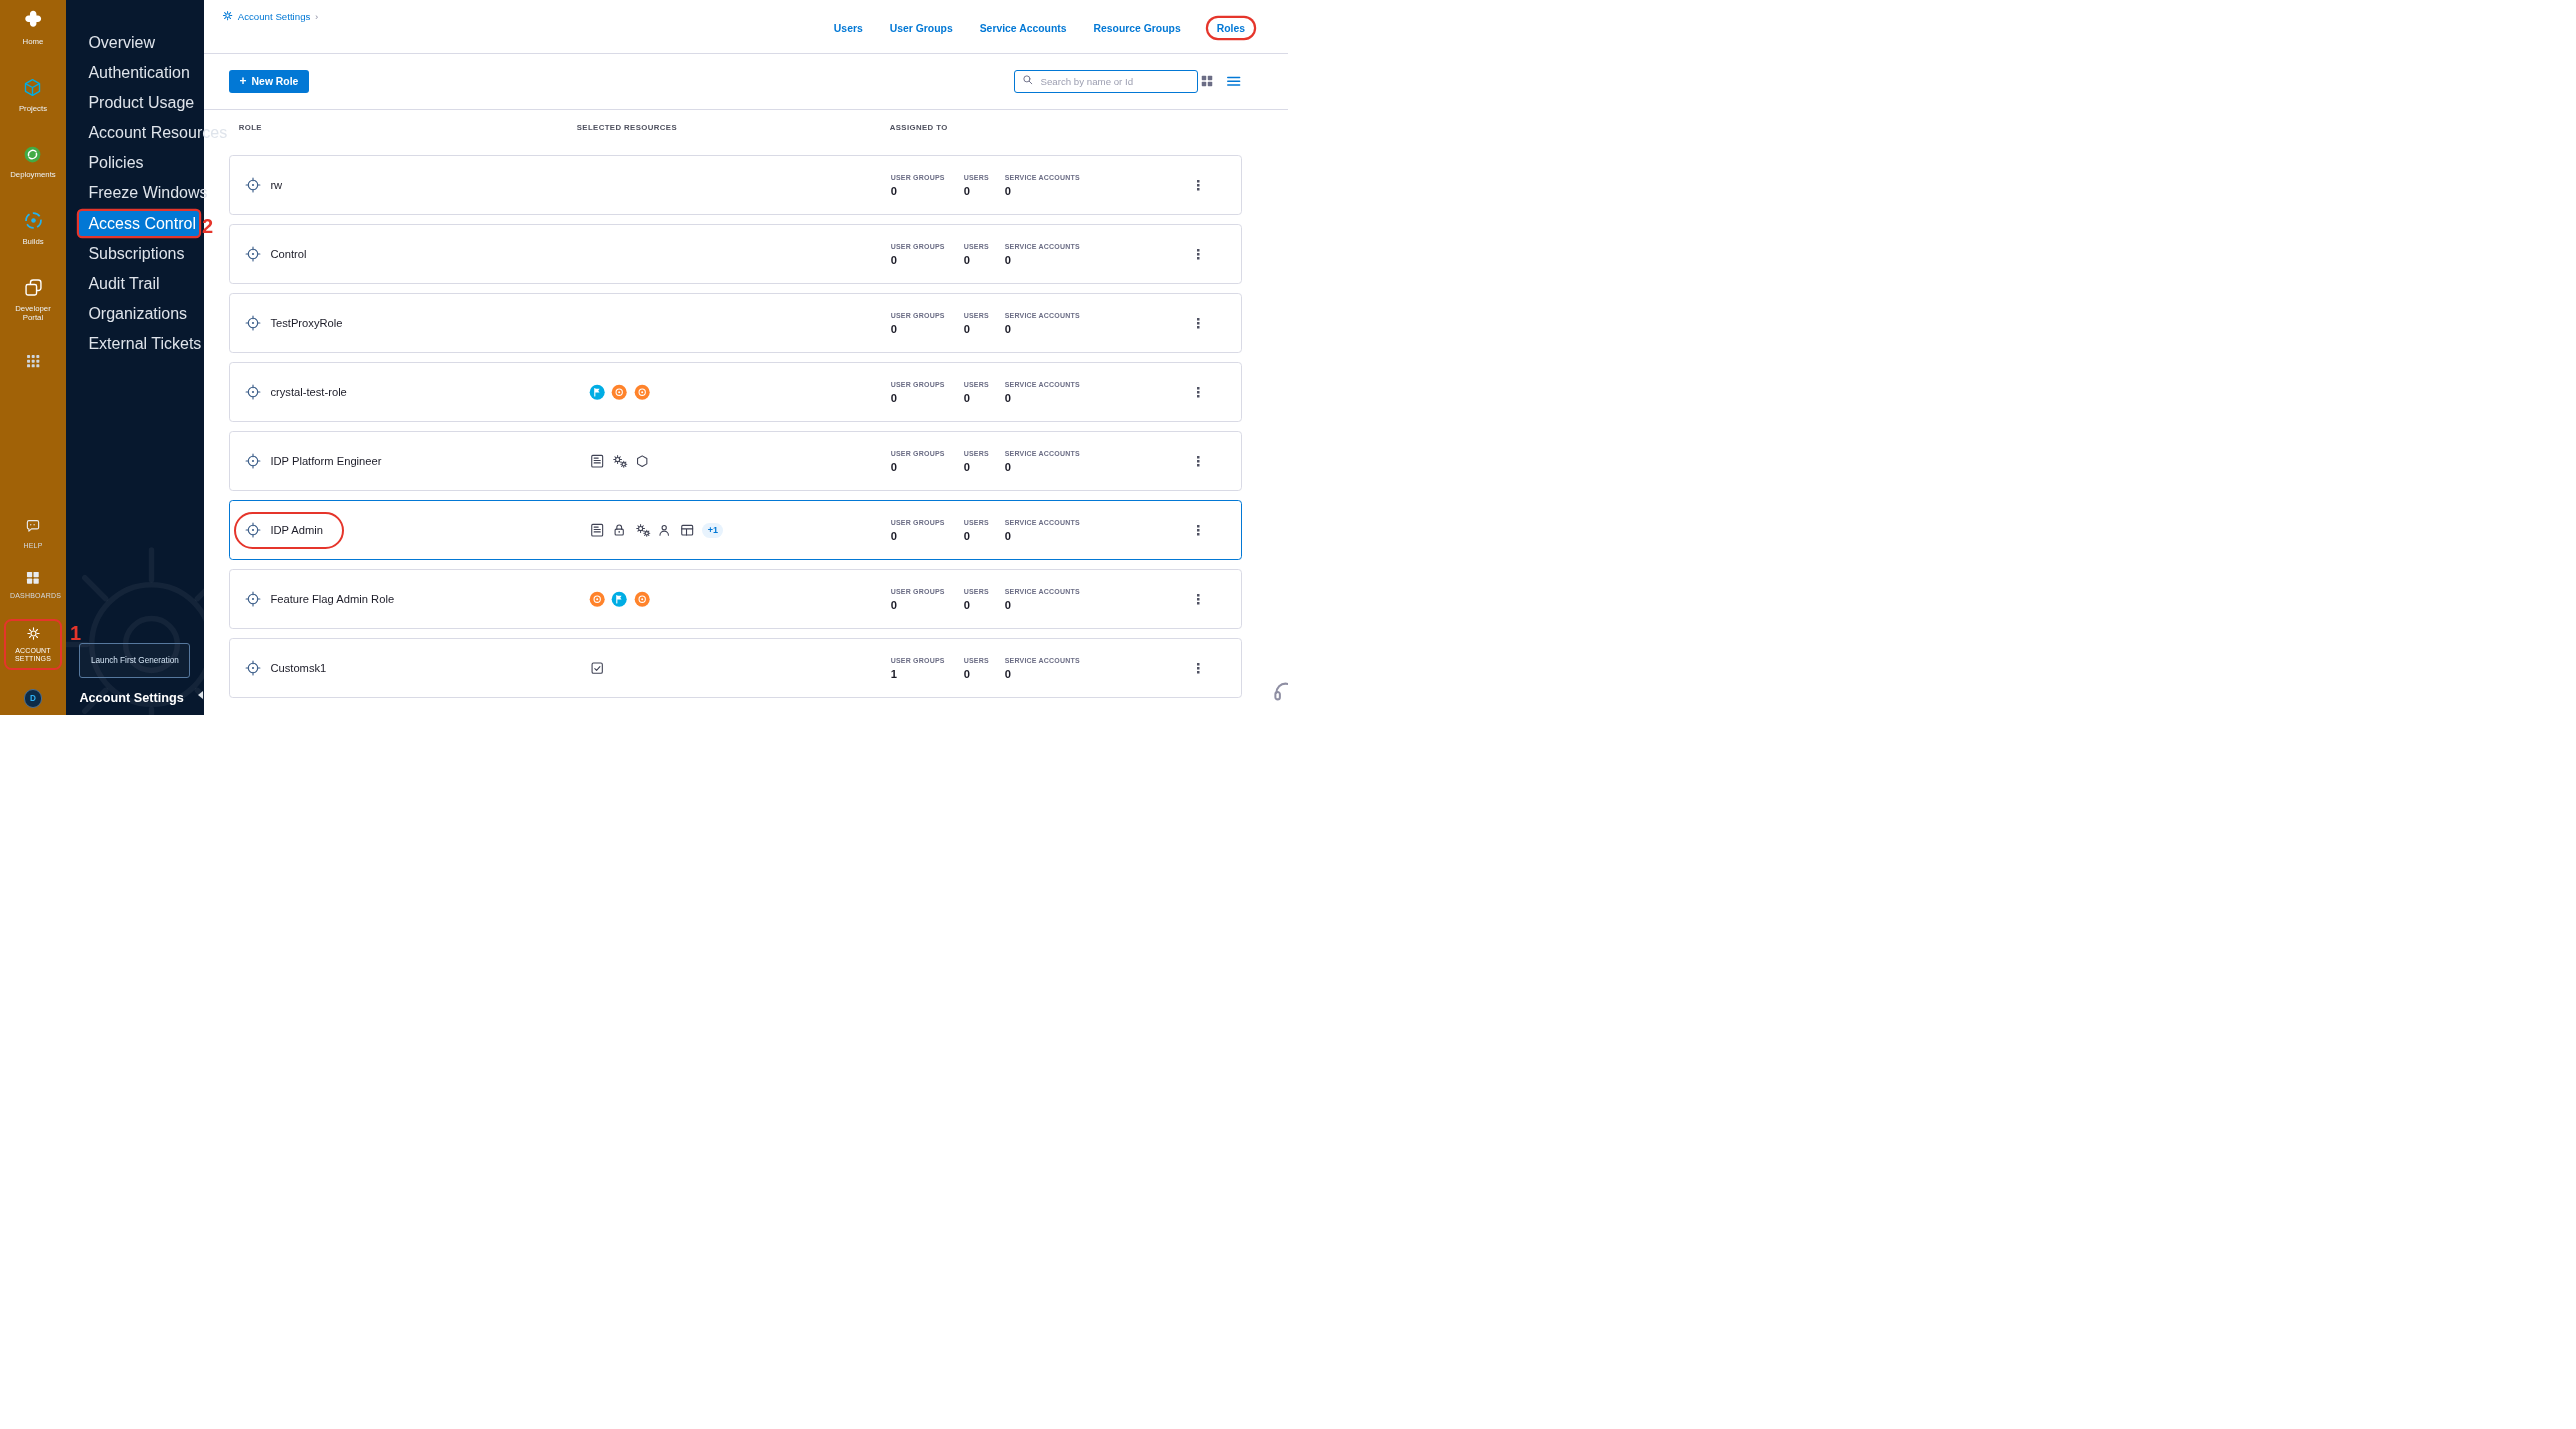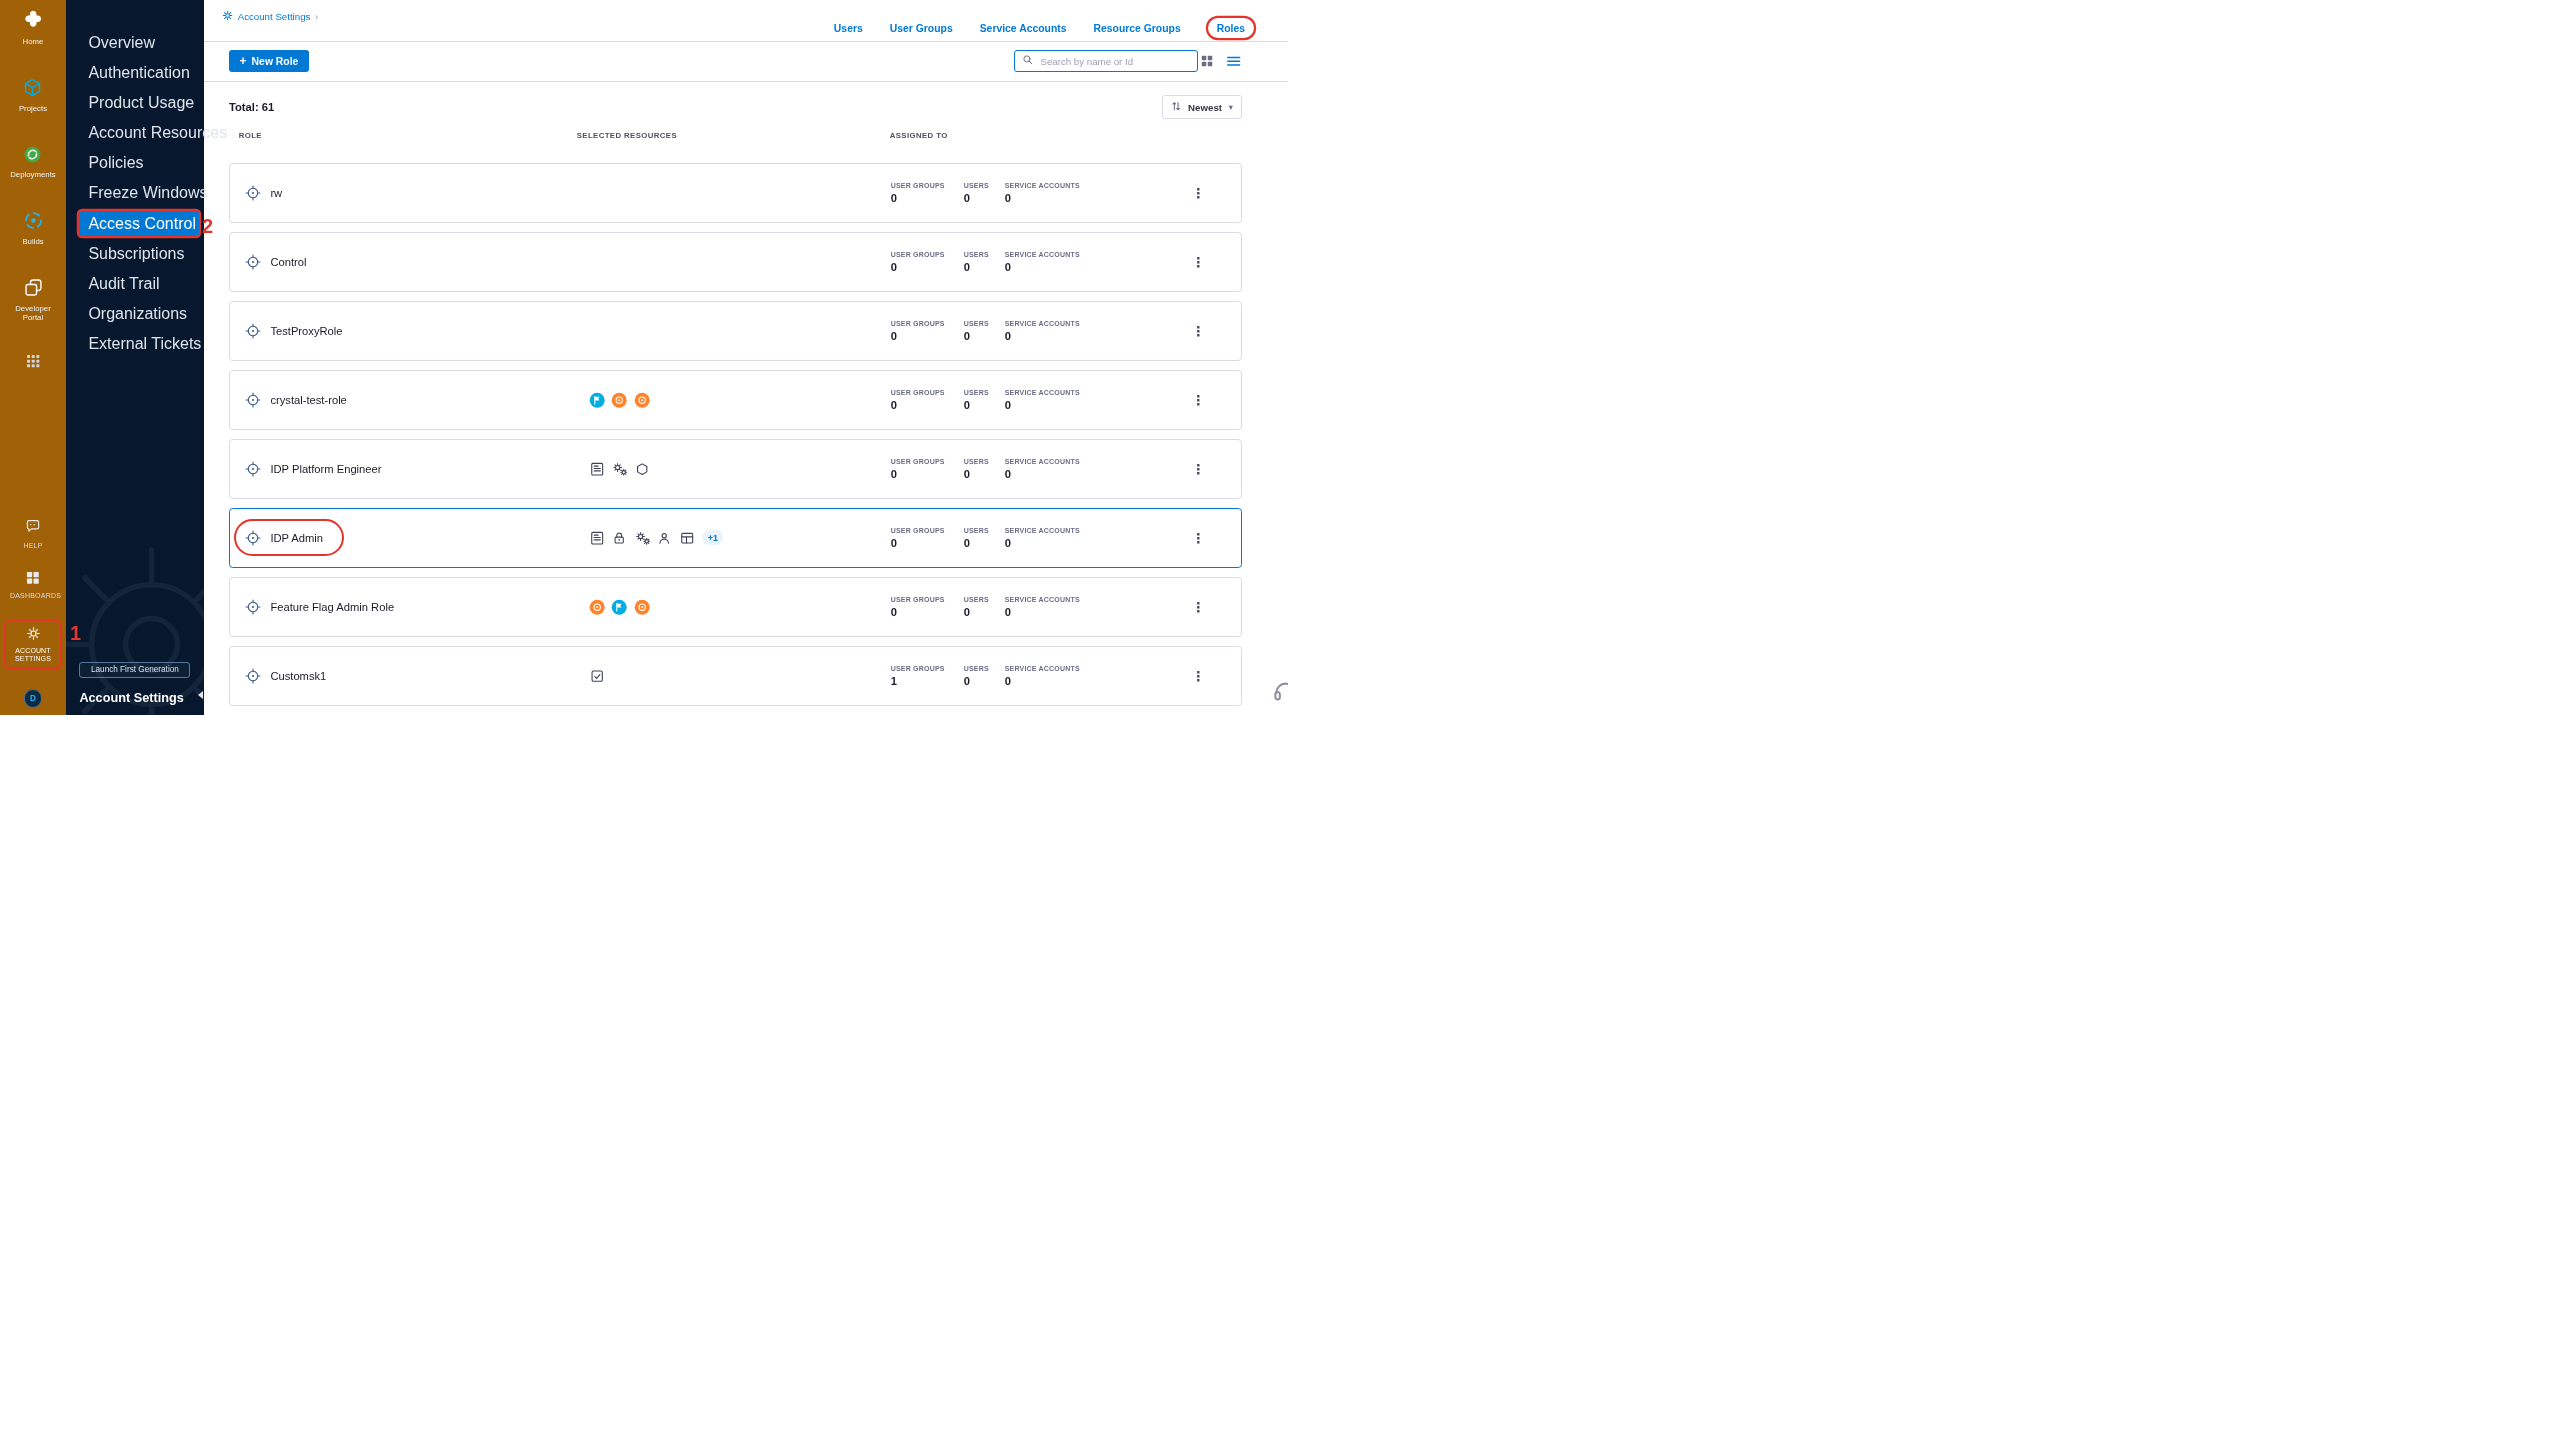--- a/index.html
+++ b/index.html
@@ -19,21 +19,21 @@
 
   
   .sidebar{width:138px;flex:0 0 138px;background:#07182e;position:relative;z-index:2;}
   .watermark-clip{position:absolute;inset:0;overflow:hidden;pointer-events:none;}
   .watermark{position:absolute;left:-34px;bottom:-52px;opacity:.9;}
   .menu{list-style:none;margin:30px 0 0;padding:0 5.2px 0 13.4px;position:relative;}
   .menu-item{height:25px;display:flex;align-items:center;border-radius:3px;padding:0 9px;margin-bottom:5.2px;font-size:16px;color:#dfe4eb;cursor:pointer;position:relative;white-space:nowrap;}
   .menu-item.active{background:#0278d5;color:#fff;font-weight:500;}
   .menu-item.annotated{box-shadow:0 0 0 2.2px #e5352b;}
   .sidebar-footer{position:absolute;left:13.4px;right:0;bottom:10.4px;}
-  .launch-btn{width:111px;height:16px;font-size:8.2px;font-family:inherit;border:0.7px solid #56789e;color:#d3e3f3;background:rgba(255,255,255,.03);border-radius:3px;cursor:pointer;}
+  .launch-btn{width:111px;height:35px;font-size:8.2px;font-family:inherit;border:0.7px solid #56789e;color:#d3e3f3;background:rgba(255,255,255,.03);border-radius:3px;cursor:pointer;}
   .sidebar-title{margin-top:12.7px;font-size:12.7px;font-weight:bold;color:#fff;}
   .collapse-arrow{position:absolute;right:1.5px;bottom:16.4px;width:0;height:0;border-top:4.5px solid transparent;border-bottom:4.5px solid transparent;border-right:5.2px solid #dfe5ea;cursor:pointer;}
 
   
   .main{flex:1;display:flex;flex-direction:column;background:#fff;position:relative;z-index:1;min-width:0;}
   .page-header{height:54px;box-sizing:border-box;border-bottom:0.7px solid #d9dae6;padding:9.7px 34px 0 18px;position:relative;}
   .breadcrumb-row{display:flex;align-items:center;gap:4.5px;font-size:9.7px;}
   .breadcrumb-link{color:#0278d5;text-decoration:none;cursor:pointer;}
   .breadcrumb-sep{color:#8f91a5;font-size:9.7px;}
   .page-title{margin:3.7px 0 0;font-size:16.4px;font-weight:bold;color:#1c1c28;}
@@ -261,32 +261,20 @@
           <button class="icon-btn">
             <svg width="13.4" height="10.4" viewBox="0 0 18 14" fill="none" stroke="#0278d5" stroke-width="2" stroke-linecap="round">
                 <path d="M1 2h16M1 7h16M1 12h16"></path>
               </svg>
           </button>
         </div>
       </div>
     </div>
 
     <div class="list-area">
-      <div class="head-row">
-        <div class="total">Total: 61</div>
-        <div class="sort-dropdown">
-          <span>
-            <svg width="10.4" height="10.4" viewBox="0 0 14 14" fill="none" stroke="#6b6d85" stroke-width="1.4" stroke-linecap="round">
-                <path d="M4.5 2.2v9.6M4.5 2.2L2.6 4.1M4.5 2.2l1.9 1.9M9.5 11.8V2.2M9.5 11.8l-1.9-1.9M9.5 11.8l1.9-1.9"></path>
-              </svg>
-          </span>
-          <span>Newest</span>
-          <span class="caret">▾</span>
-        </div>
-      </div>
 
       <div class="grid-cols col-headers">
         <div class="col-head">ROLE</div>
         <div class="col-head">SELECTED RESOURCES</div>
         <div class="col-head">ASSIGNED TO</div>
         <div></div>
       </div>
 
       <div id="rows">
           <div class="role-card grid-cols">

